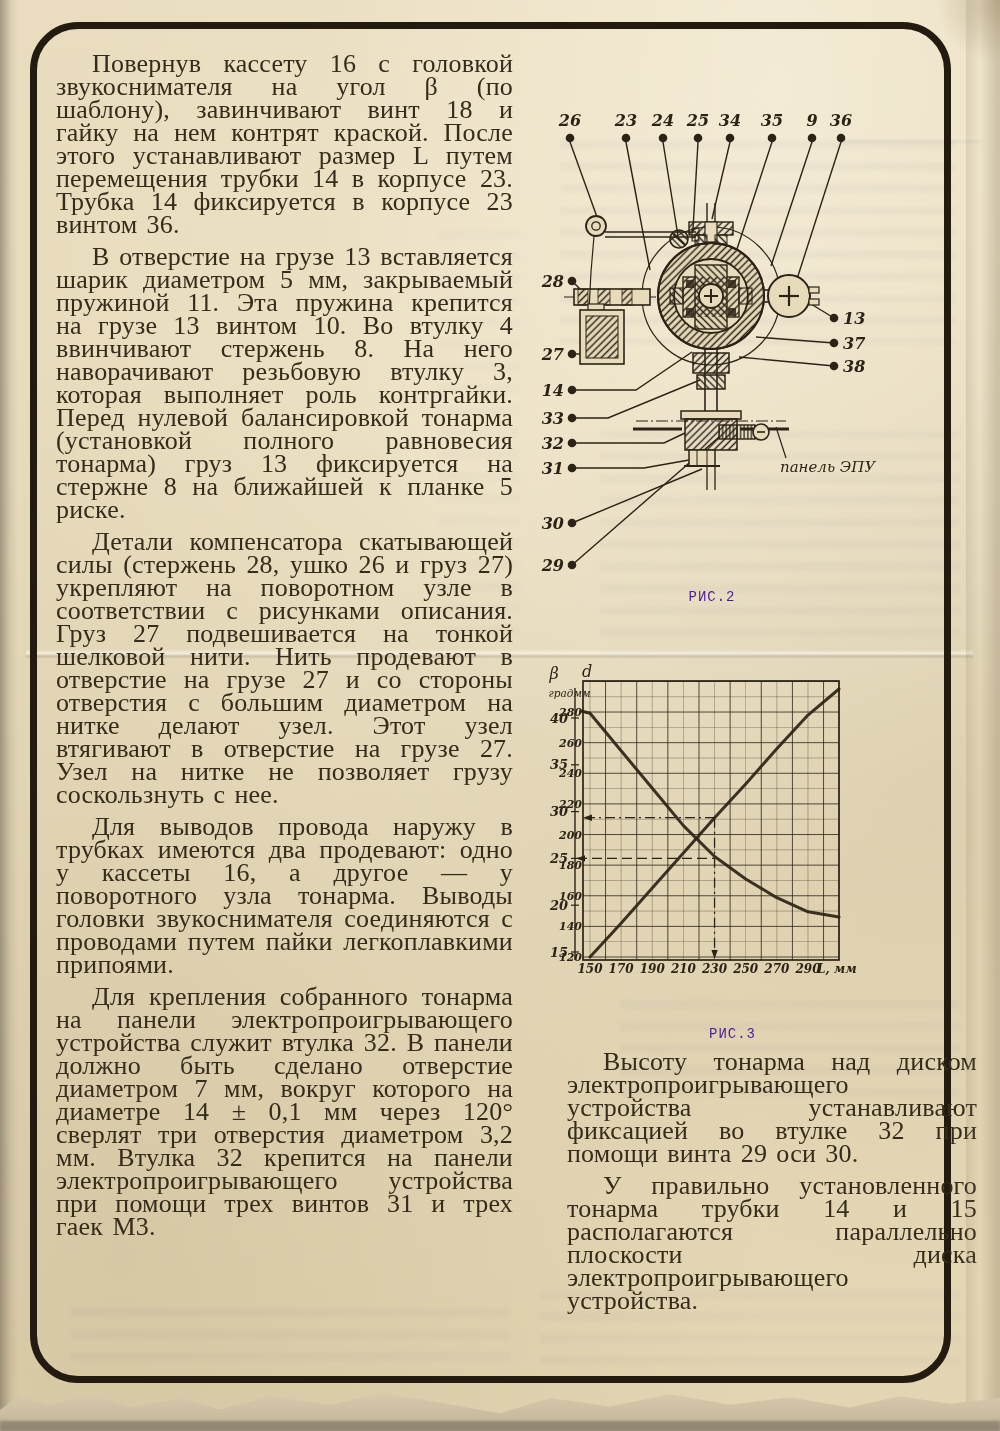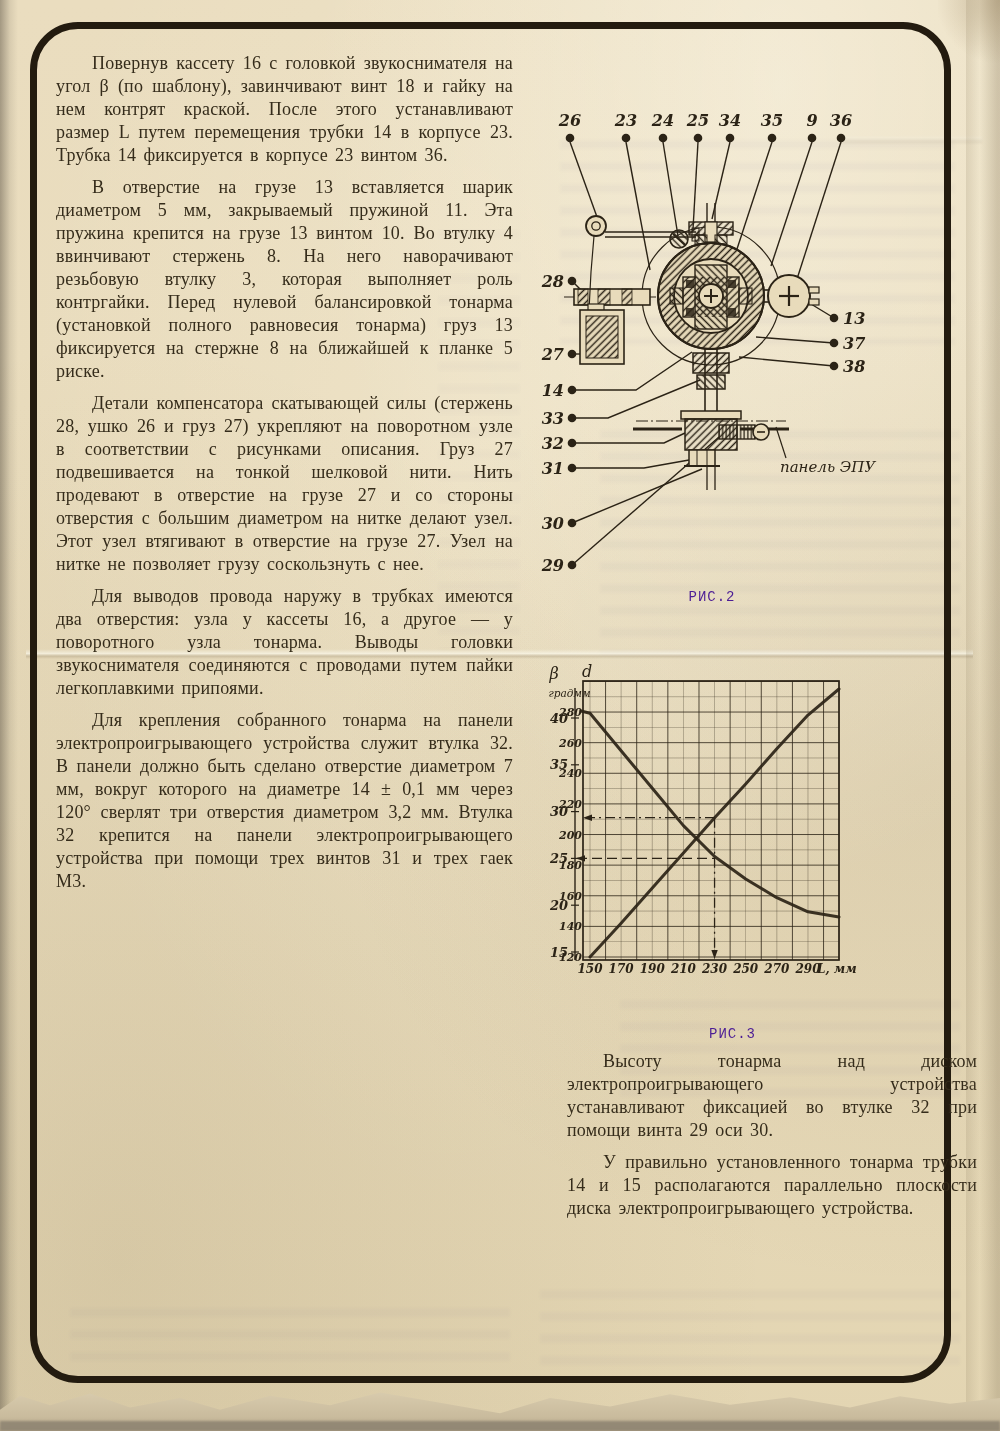--- a/index.html
+++ b/index.html
@@ -17,21 +17,21 @@
       radial-gradient(ellipse at 45% 30%, rgba(255,250,235,.18), rgba(255,250,235,0) 55%),
       linear-gradient(180deg,#eaddbf 0%,#e8dbbb 55%,#e3d5b2 100%);
   }
   .frame{
     position:absolute;left:30px;top:22px;width:921px;height:1361px;
     border:7px solid #231b0f;border-radius:48px;box-sizing:border-box;
     pointer-events:none;
   }
   .col{
     position:absolute;color:#352c1b;
-    font-size:18px;line-height:23px;
+    font-size:26px;line-height:23px;
     text-align:justify;word-spacing:2.5px;letter-spacing:.2px;
   }
   .col-left{left:56px;top:52px;width:457px;}
   .col-right{left:532px;top:1050px;width:410px;margin-left:35px;}
   .para{margin:0 0 9px 0;text-indent:36px;}
   .fig-caption{
     position:absolute;color:#4c1d95;
     font-family:"Liberation Mono","DejaVu Sans Mono",monospace;
     font-size:14px;letter-spacing:1px;
   }
@@ -90,21 +90,21 @@
 
 <div class="crease-h"></div>
 <div class="crease-h2"></div>
 
 <div class="frame"></div>
 
 <div class="col col-left" id="leftCol">
     <p class="para">Повернув кассету 16 с головкой звукоснимателя на угол β (по шаблону), завинчивают винт 18 и гайку на нем контрят краской. После этого устанавливают размер L путем перемещения трубки 14 в корпусе 23. Трубка 14 фиксируется в корпусе 23 винтом 36.</p>
     <p class="para">В отверстие на грузе 13 вставляется шарик диаметром 5 мм, закрываемый пружиной 11. Эта пружина крепится на грузе 13 винтом 10. Во втулку 4 ввинчивают стержень 8. На него наворачивают резьбовую втулку 3, которая выполняет роль контргайки. Перед нулевой балансировкой тонарма (установкой полного равновесия тонарма) груз 13 фиксируется на стержне 8 на ближайшей к планке 5 риске.</p>
     <p class="para">Детали компенсатора скатывающей силы (стержень 28, ушко 26 и груз 27) укрепляют на поворотном узле в соответствии с рисунками описания. Груз 27 подвешивается на тонкой шелковой нити. Нить продевают в отверстие на грузе 27 и со стороны отверстия с большим диаметром на нитке делают узел. Этот узел втягивают в отверстие на грузе 27. Узел на нитке не позволяет грузу соскользнуть с нее.</p>
-    <p class="para">Для выводов провода наружу в трубках имеются два отверстия: узла у кассеты 16, а другое — у поворотного узла тонарма. Выводы головки звукоснимателя соединяются с проводами путем пайки легкоплавкими припоями.</p>
+    <p class="para">Для выводов провода наружу в трубках имеются два продевают: одно у кассеты 16, а другое — у поворотного узла тонарма. Выводы головки звукоснимателя соединяются с проводами путем пайки легкоплавкими припоями.</p>
     <p class="para">Для крепления собранного тонарма на панели электропроигрывающего устройства служит втулка 32. В панели должно быть сделано отверстие диаметром 7 мм, вокруг которого на диаметре 14 ± 0,1 мм через 120° сверлят три отверстия диаметром 3,2 мм. Втулка 32 крепится на панели электропроигрывающего устройства при помощи трех винтов 31 и трех гаек М3.</p>
   </div>
 <div class="col col-right" id="rightCol">
     <p class="para">Высоту тонарма над диском электропроигрывающего устройства устанавливают фиксацией во втулке 32 при помощи винта 29 оси 30.</p>
     <p class="para">У правильно установленного тонарма трубки 14 и 15 располагаются параллельно плоскости диска электропроигрывающего устройства.</p>
   </div>
 
 <div class="figwrap" style="left:530px;top:100px;width:440px;height:530px;">
   <svg id="fig2svg" width="440" height="530" viewBox="0 0 440 530">
       <defs>

